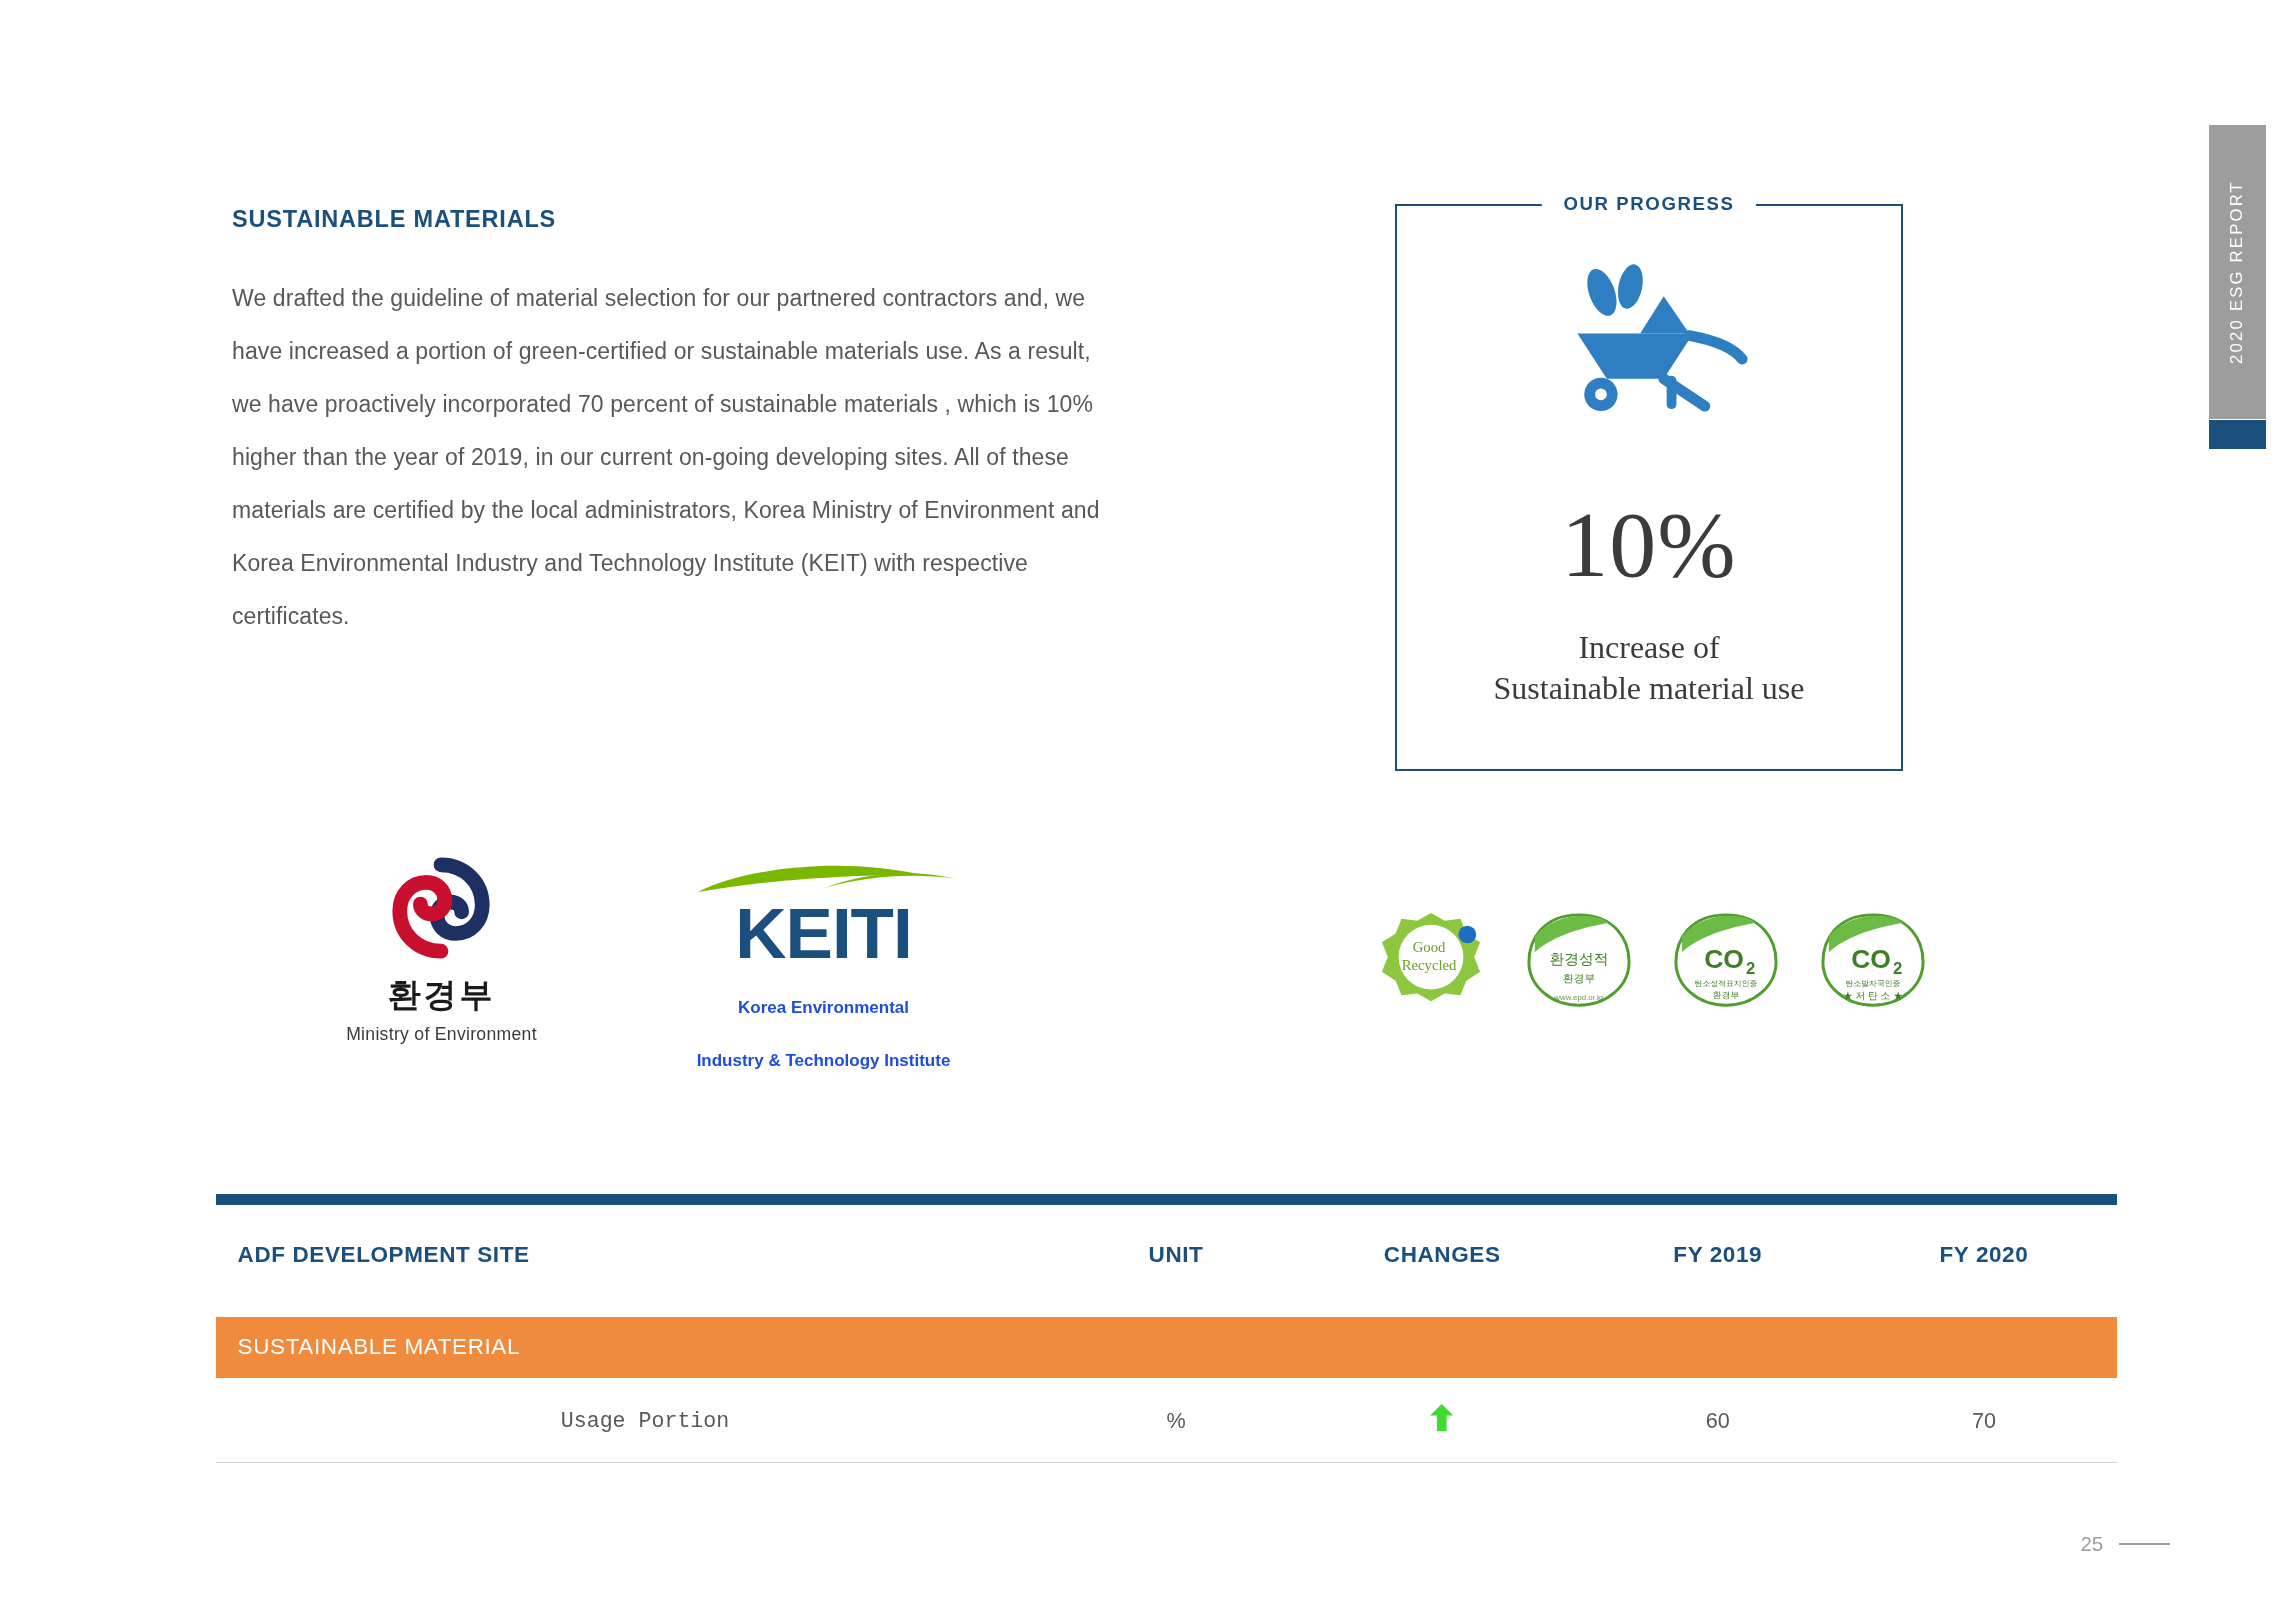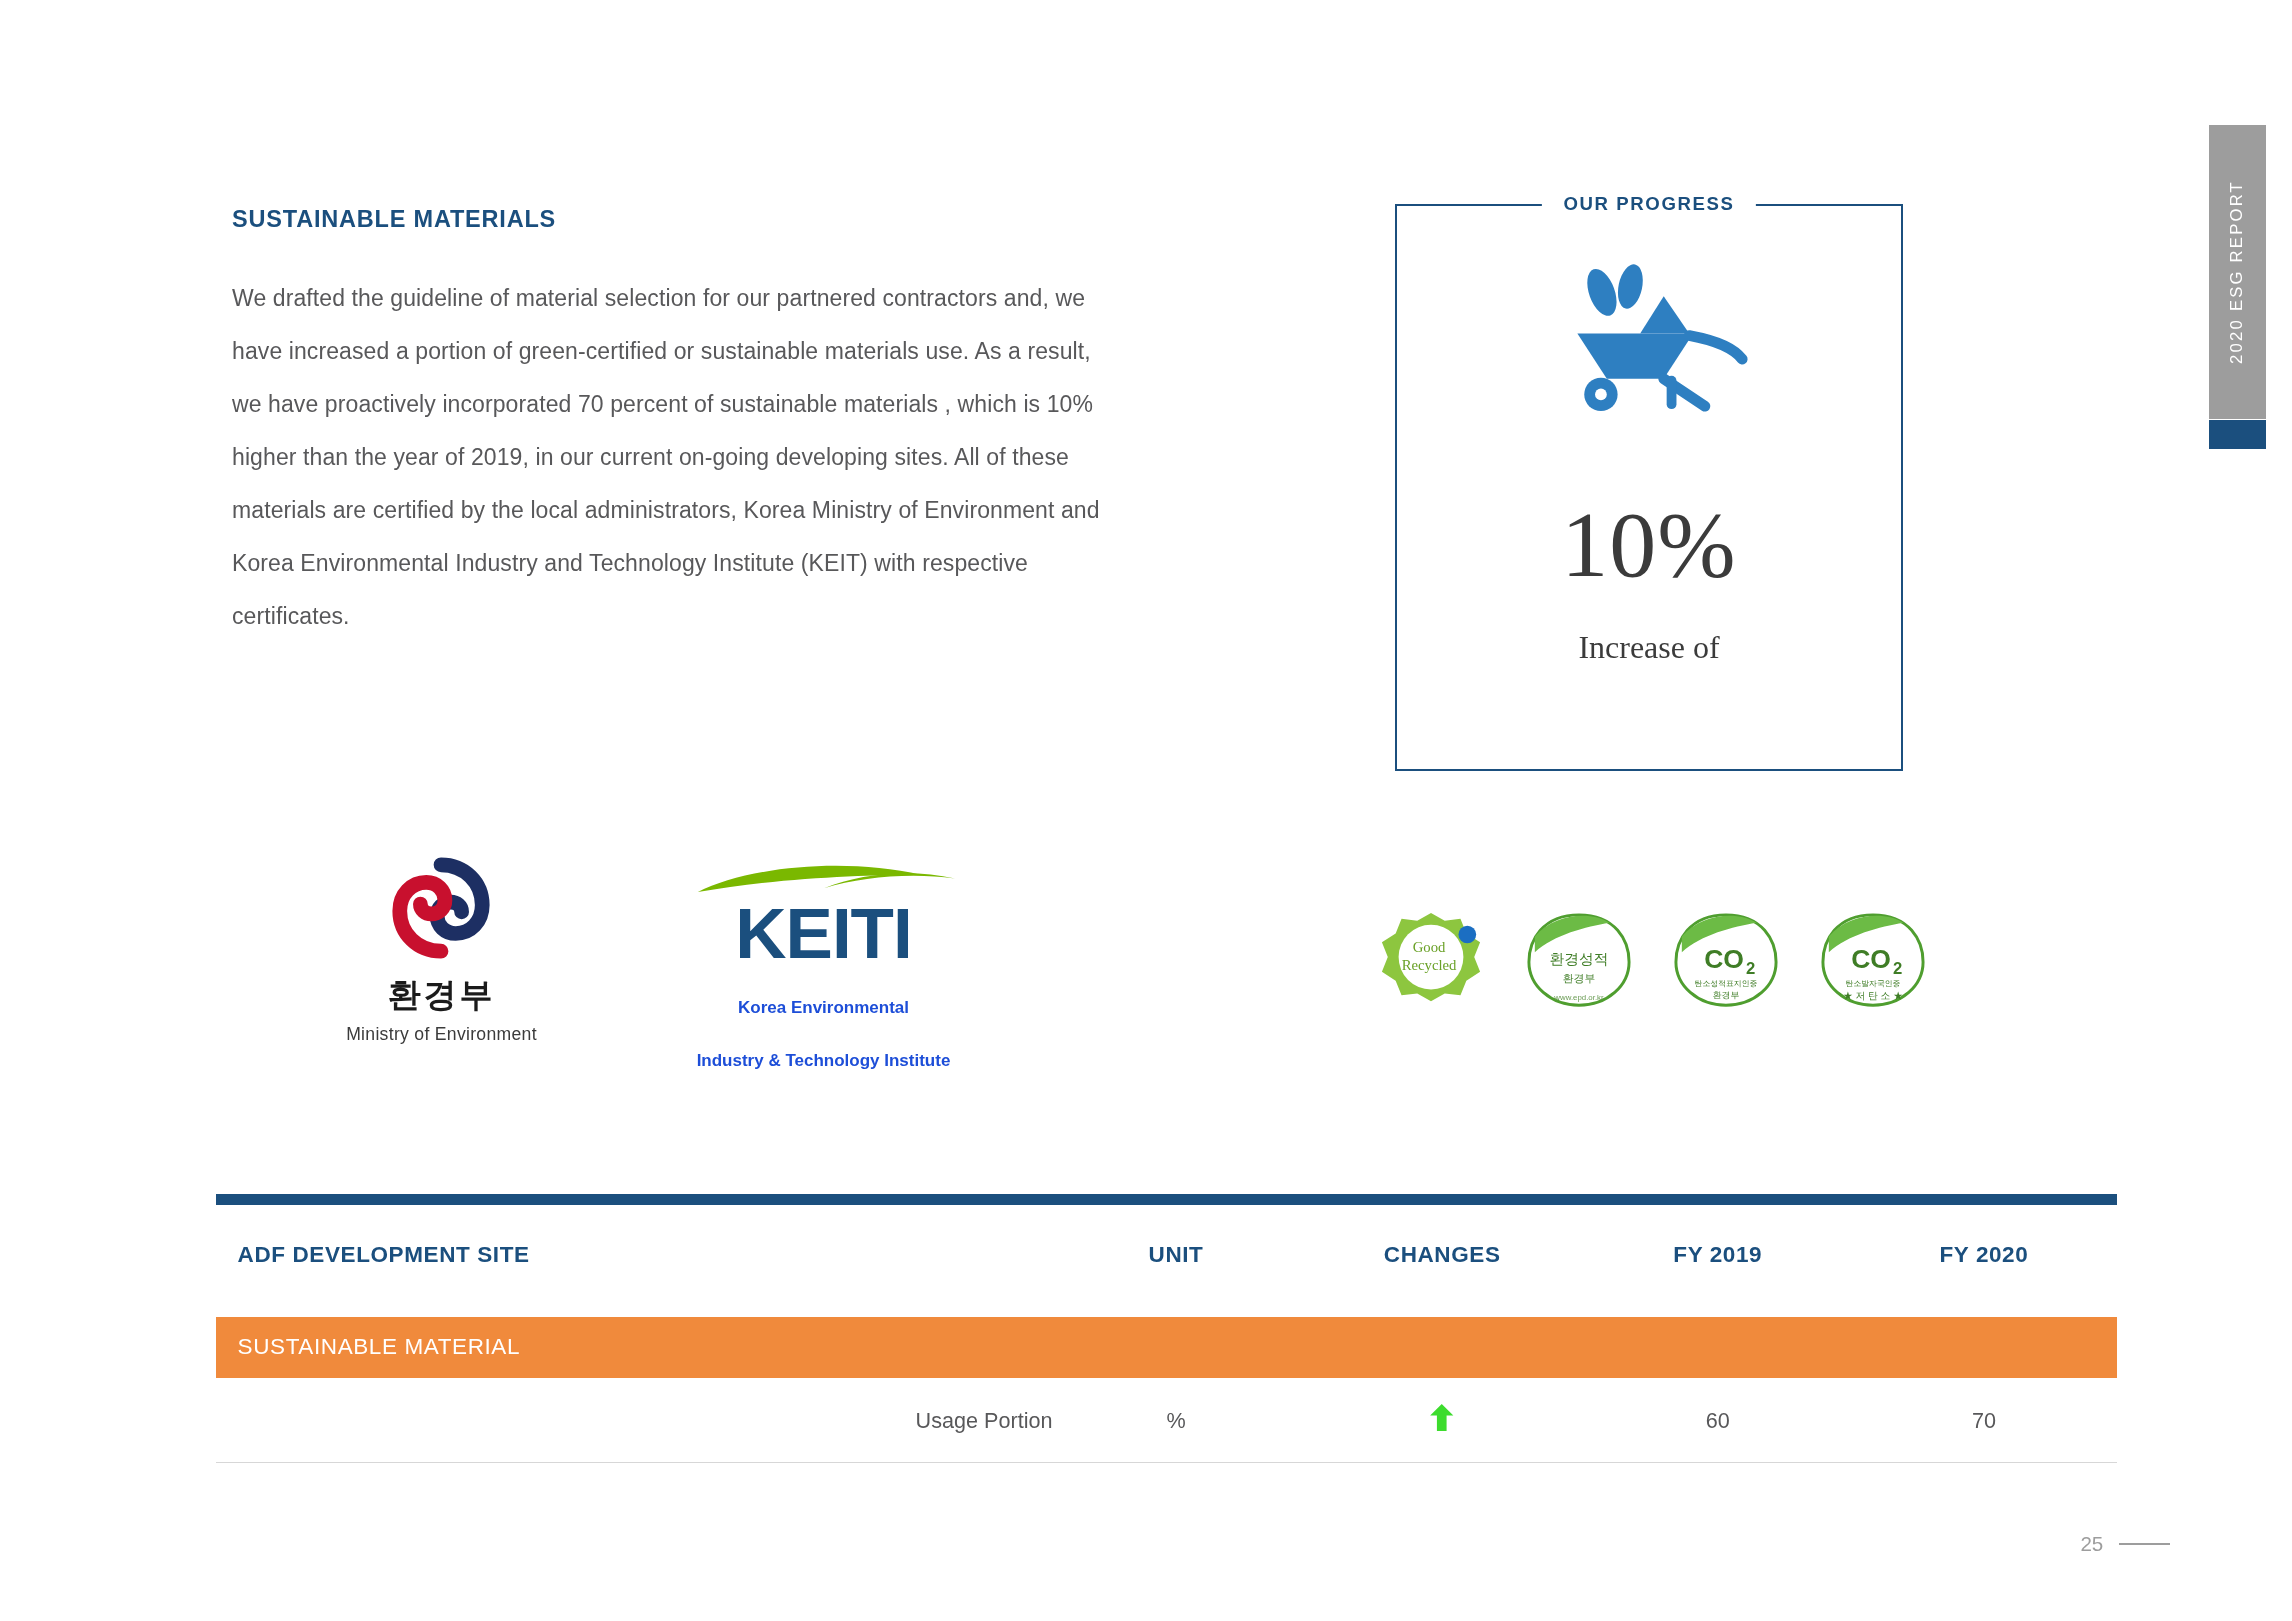--- a/index.html
+++ b/index.html
@@ -214,22 +214,23 @@
     height: 57px;
   }
   .data-row td {
     color: #58585a;
     font-size: 21.6px;
     padding: 25.5px 0 23.5px 0;
     text-align: center;
     border-bottom: 1.5px solid #d7d7d7;
   }
   .data-row td.first {
-    text-align: right;
+    text-align: center;
     padding-left: 21.6px;
+    font-family: Liberation Mono, monospace;
   }
 
   
   .page-num {
     position: absolute;
     right: 123px;
     bottom: 65px;
     display: flex;
     align-items: center;
     gap: 15.7px;
@@ -275,20 +276,21 @@
       <circle cx="56" cy="140" r="17" fill="#2e7fc1"></circle>
       <circle cx="56" cy="140" r="6" fill="#ffffff"></circle>
 
       <path d="M128 126 L128 150" stroke="#2e7fc1" stroke-width="10" stroke-linecap="round"></path>
     </svg>
   </div>
 
   <div class="big-pct">10%</div>
   <div class="pct-caption">
     <div>Increase of</div>
+    <div>Sustainable material use</div>
   </div>
 </div>
 
 <div class="logo-moe">
   <div>
     <svg width="123" height="108" viewBox="0 0 125 110">
       <path d="M62 12 C86 12 104 30 104 53 C104 70 92 82 77 82 C66 82 58 74 58 64 C58 56 64 50 72 50 C78 50 83 54 83 60" stroke="#1d2f63" stroke-width="15" fill="none" stroke-linecap="round"></path>
       <path d="M62 100 C38 100 20 82 20 59 C20 42 32 30 47 30 C58 30 66 38 66 48 C66 56 60 62 52 62 C46 62 41 58 41 52" stroke="#c8102e" stroke-width="15" fill="none" stroke-linecap="round"></path>
     </svg>
   </div>

